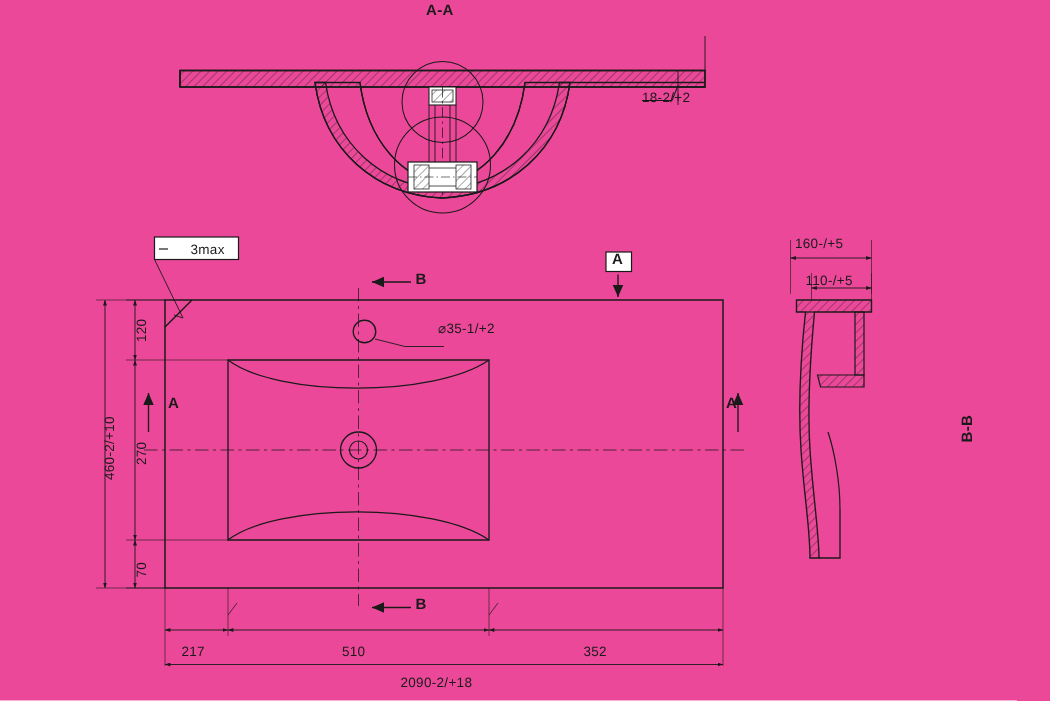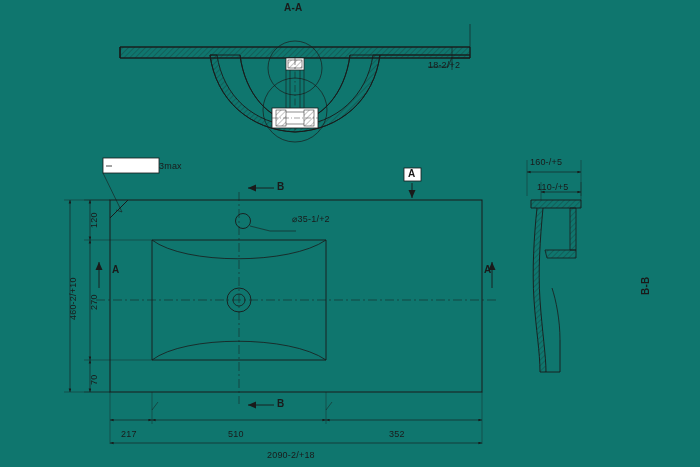--- a/index.html
+++ b/index.html
@@ -7,21 +7,21 @@
     padding: 0;
     background: #ffffff;
   }
   body {
     font-family: "Liberation Sans", sans-serif;
   }
   #sheet {
     position: relative;
     width: 700px;
     height: 467px;
-    background: #0f766e;
+    background: #ec4899;
     overflow: hidden;
   }
   .lbl {
     position: absolute;
     font-family: "Liberation Sans", sans-serif;
     font-size: 9px;
     color: #1a1a1a;
     white-space: nowrap;
     letter-spacing: 0.2px;
   }
@@ -210,21 +210,21 @@
       <path d="M546,372 L560,372 L560,340" fill="none" stroke="#1a1a1a" stroke-width="0.9"></path>
       <path d="M560,340 C560,320 556,300 552,288" fill="none" stroke="#1a1a1a" stroke-width="0.8"></path>
       <path d="M537,208 L543,208" fill="none" stroke="#1a1a1a" stroke-width="0.8"></path>
     </g>
   </svg>
 
   <div class="lbl bold" style="left:284px; top:2px;">A-A</div>
 
   <div class="lbl" style="left:428px; top:60px;">18-2/+2</div>
 
-  <div class="lbl" style="left:127px; top:161px;margin-left:32px;">3max</div>
+  <div class="lbl" style="left:127px; top:161px;">3max</div>
 
   <div class="lbl bold" style="left:408px; top:168px;">A</div>
   <div class="lbl bold" style="left:277px; top:181px;">B</div>
   <div class="lbl bold" style="left:277px; top:398px;">B</div>
   <div class="lbl bold" style="left:112px; top:264px;">A</div>
   <div class="lbl bold" style="left:484px; top:264px;">A</div>
 
   <div class="lbl" style="left:276px; top:214px;margin-left:16px;">⌀35-1/+2</div>
 
   <div class="lbl vert" style="left:89px; top:228px;">120</div>

